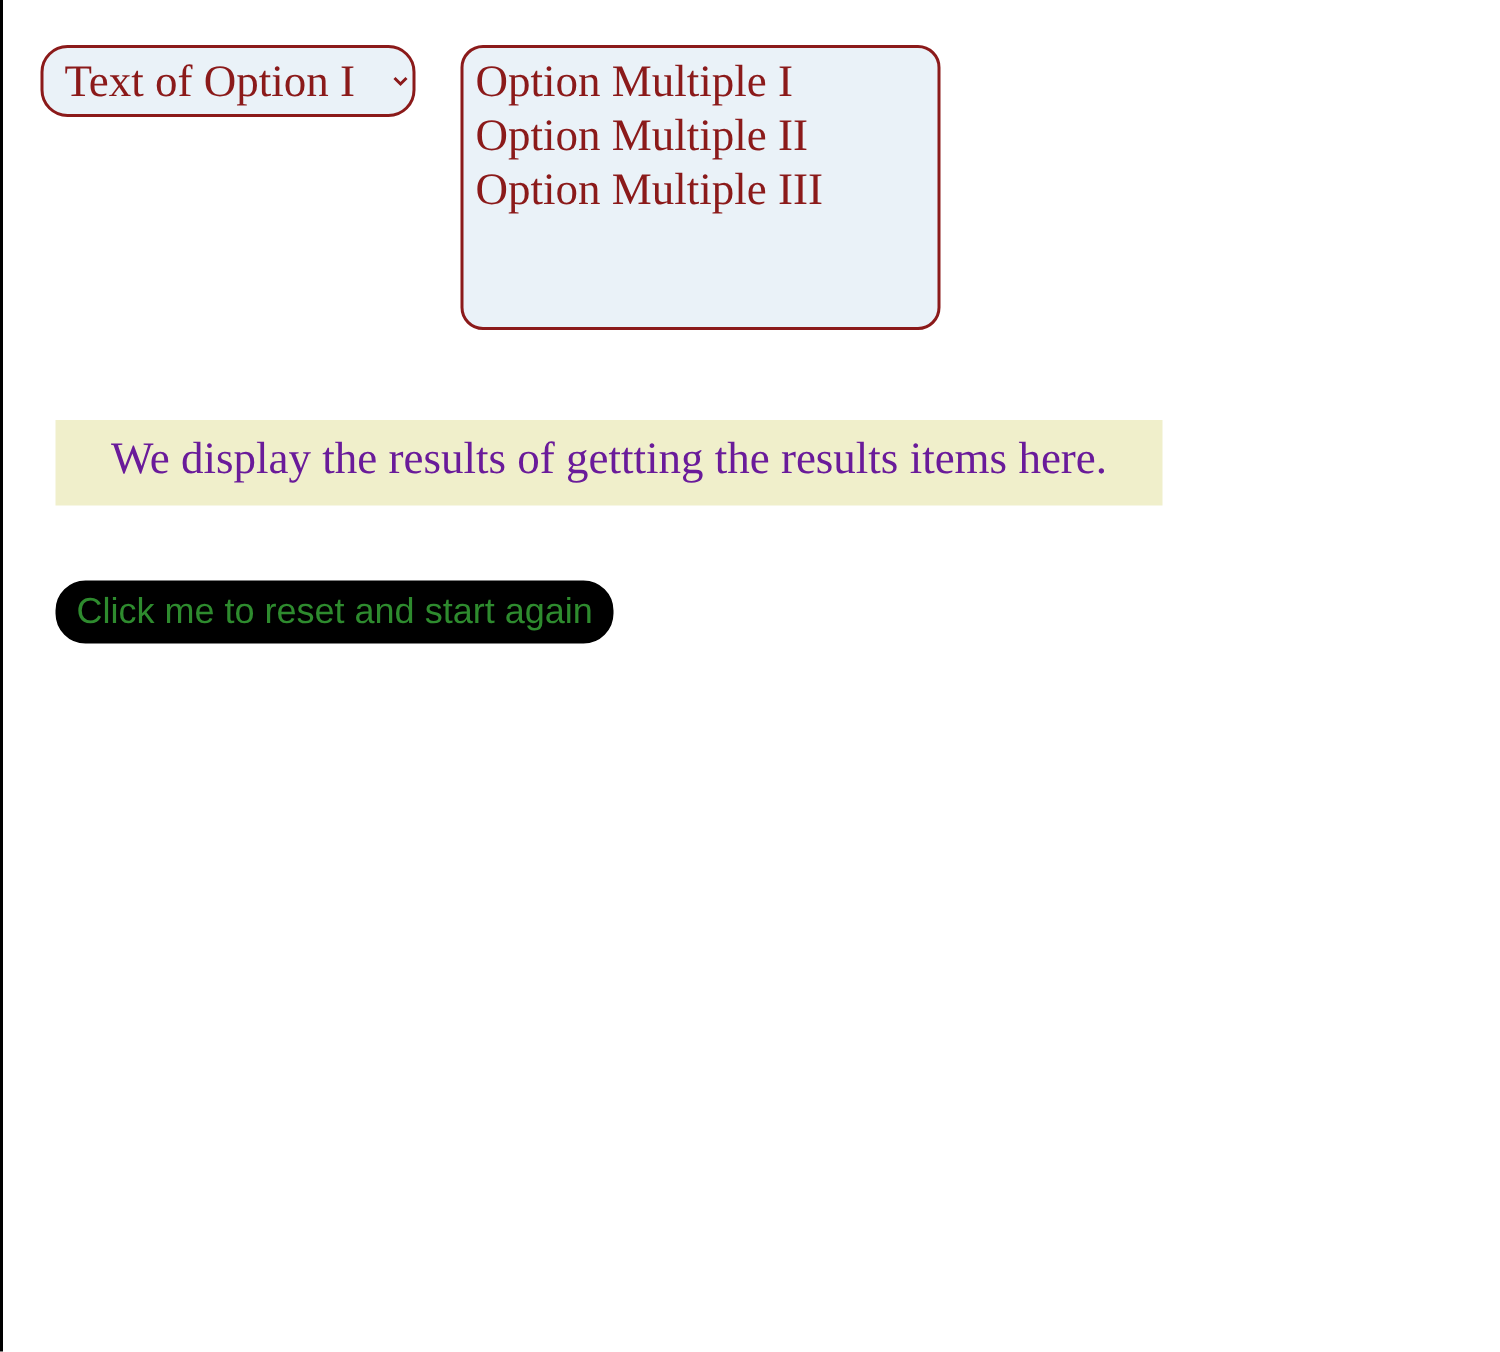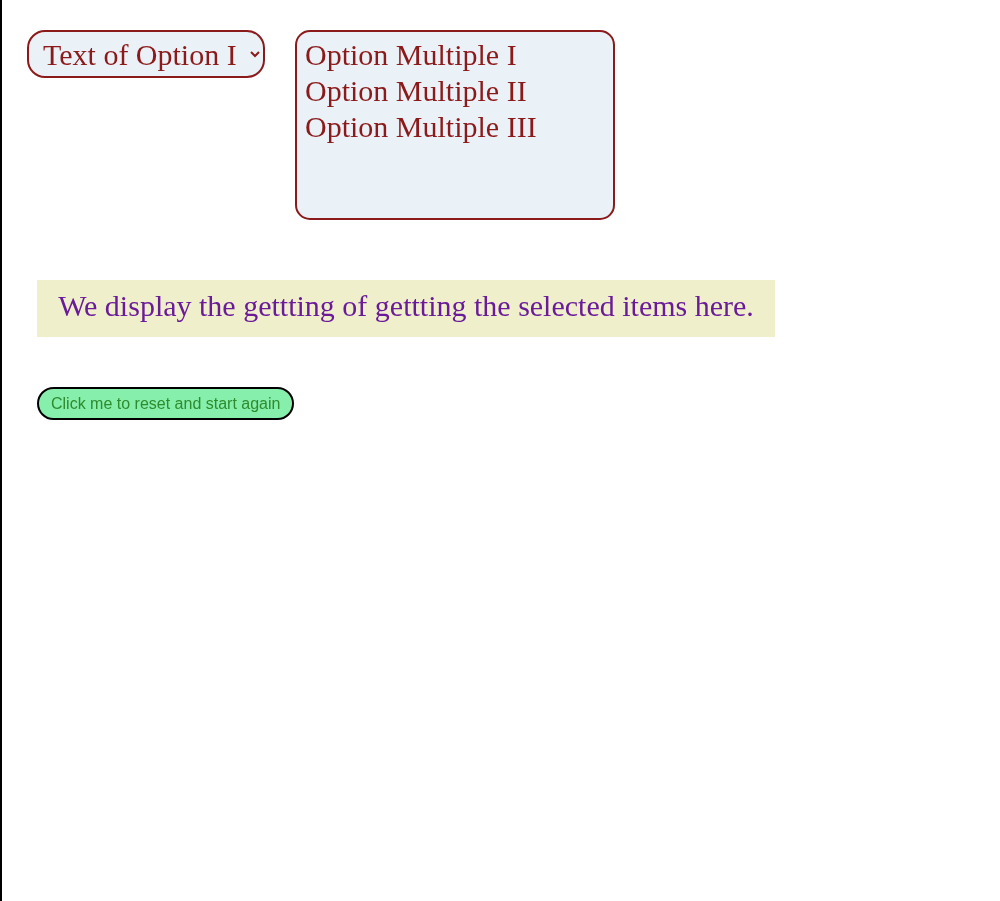--- a/index.html
+++ b/index.html
@@ -23,21 +23,21 @@
       align-items: flex-start;
       margin-bottom: 60px;
     }
     select.single {
       font-family: "Times New Roman", Times, serif;
       font-size: 30px;
       color: #8b1a1a;
       background-color: #eaf2f8;
       border: 2px solid #8b1a1a;
       border-radius: 18px;
-      padding: 4px 10px 4px 10px;
+      padding: 4px 22px 4px 10px;
       appearance: auto;
       height: 48px;
       line-height: 1.2;
     }
     select.single.group {
       width: 240px;
     }
     select.multiple {
       font-family: "Times New Roman", Times, serif;
       font-size: 30px;
@@ -62,23 +62,23 @@
       font-size: 30px;
       text-align: center;
       padding: 6px 10px 10px 10px;
       margin-left: 10px;
       margin-right: 200px;
       margin-bottom: 50px;
       line-height: 1.35;
     }
     .reset-btn {
       font-family: Arial, Helvetica, sans-serif;
-      font-size: 16px;
+      font-size: 24px;
       color: #2e8b2e;
-      background-color: #86efac;
+      background-color: #000000;
       border: 2px solid #000;
       border-radius: 20px;
       padding: 5px 12px;
       margin-left: 10px;
       cursor: pointer;
       line-height: 1.2;
     }
   </style>
 </head>
 <body>
@@ -88,16 +88,16 @@
     <select class="single">
       <option>Text of Option I</option>
     </select>
     <select multiple="" class="multiple" size="5">
       <option>Option Multiple I</option>
       <option>Option Multiple II</option>
       <option>Option Multiple III</option>
     </select>
   </div>
 
-  <div class="results">We display the gettting of gettting the selected items here.</div>
+  <div class="results">We display the results of gettting the results items here.</div>
 
   <button class="reset-btn">Click me to reset and start again</button>
 </div>
 
 </body></html>

